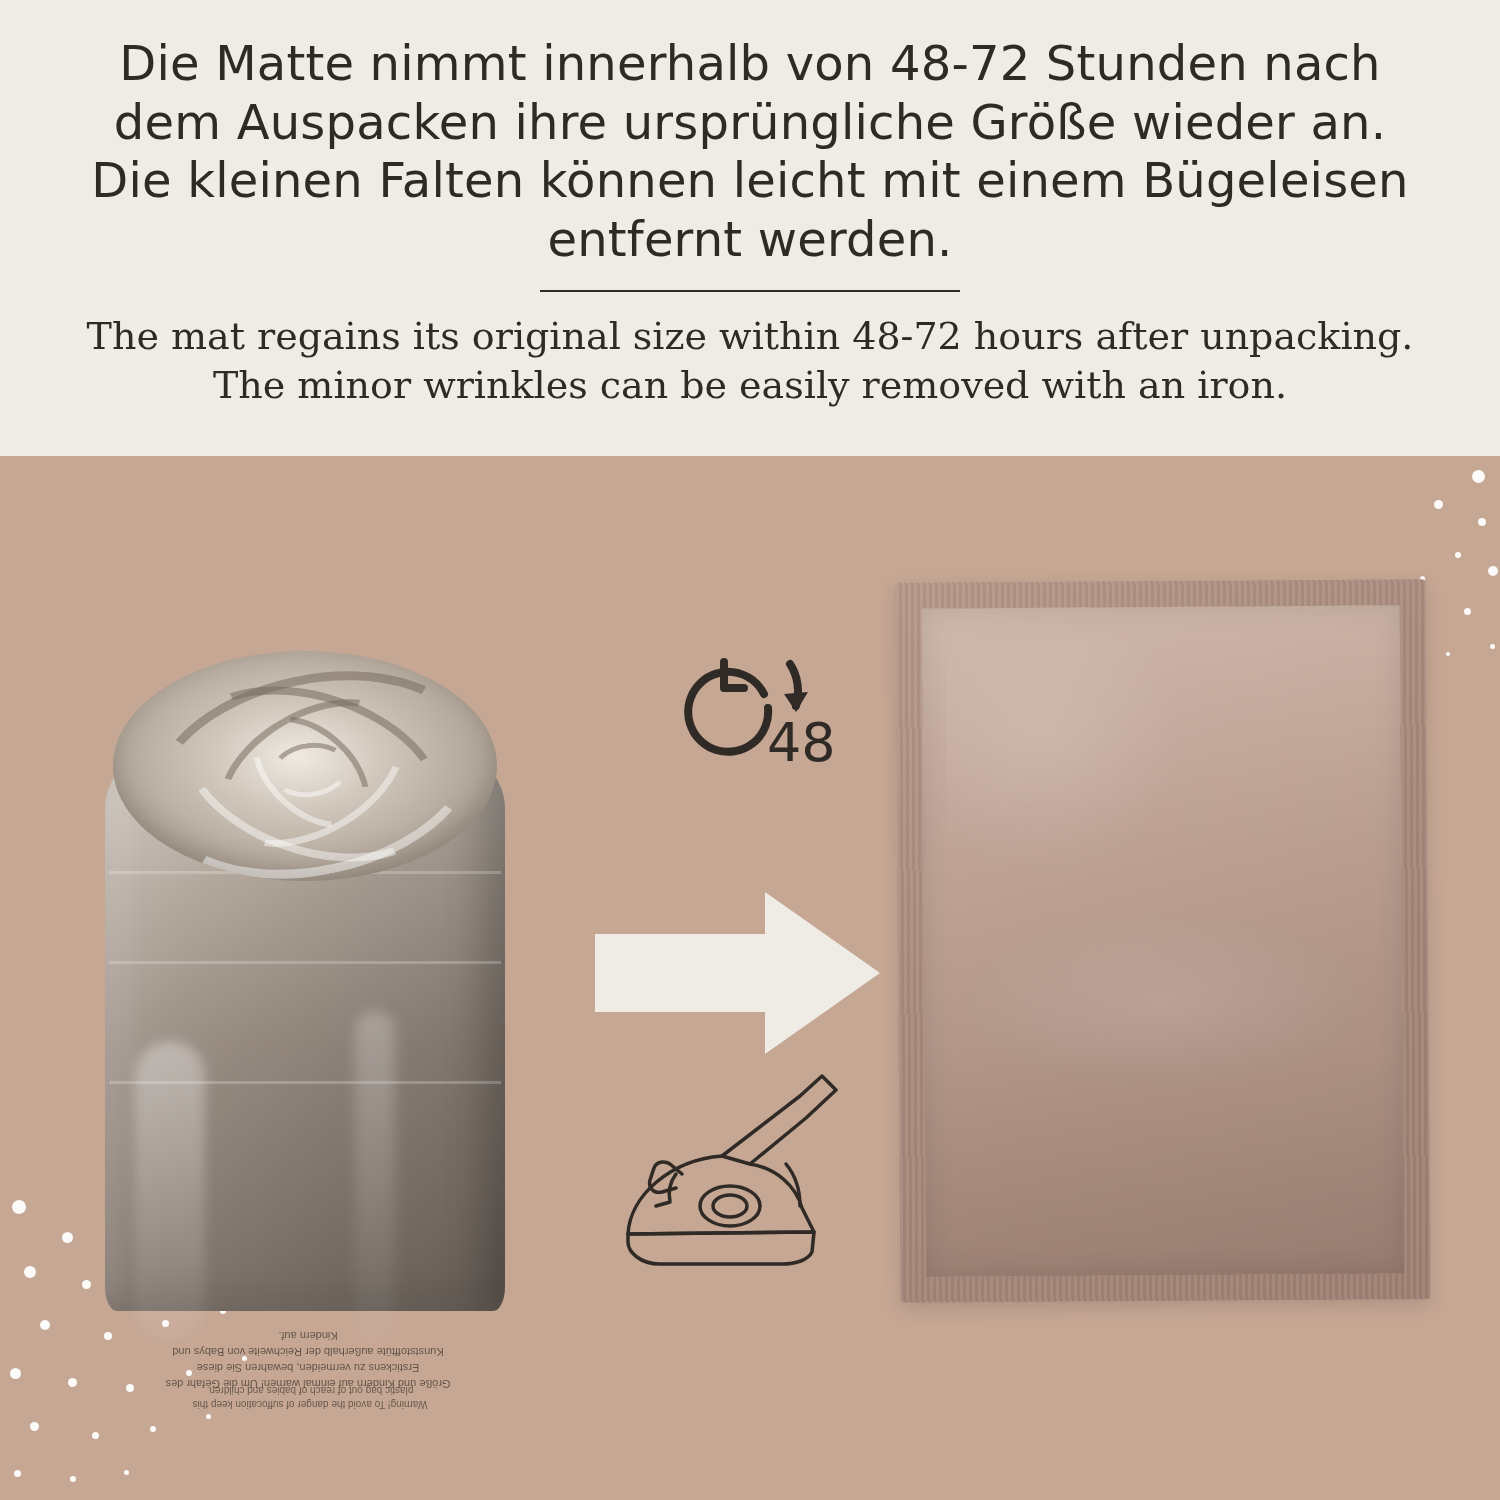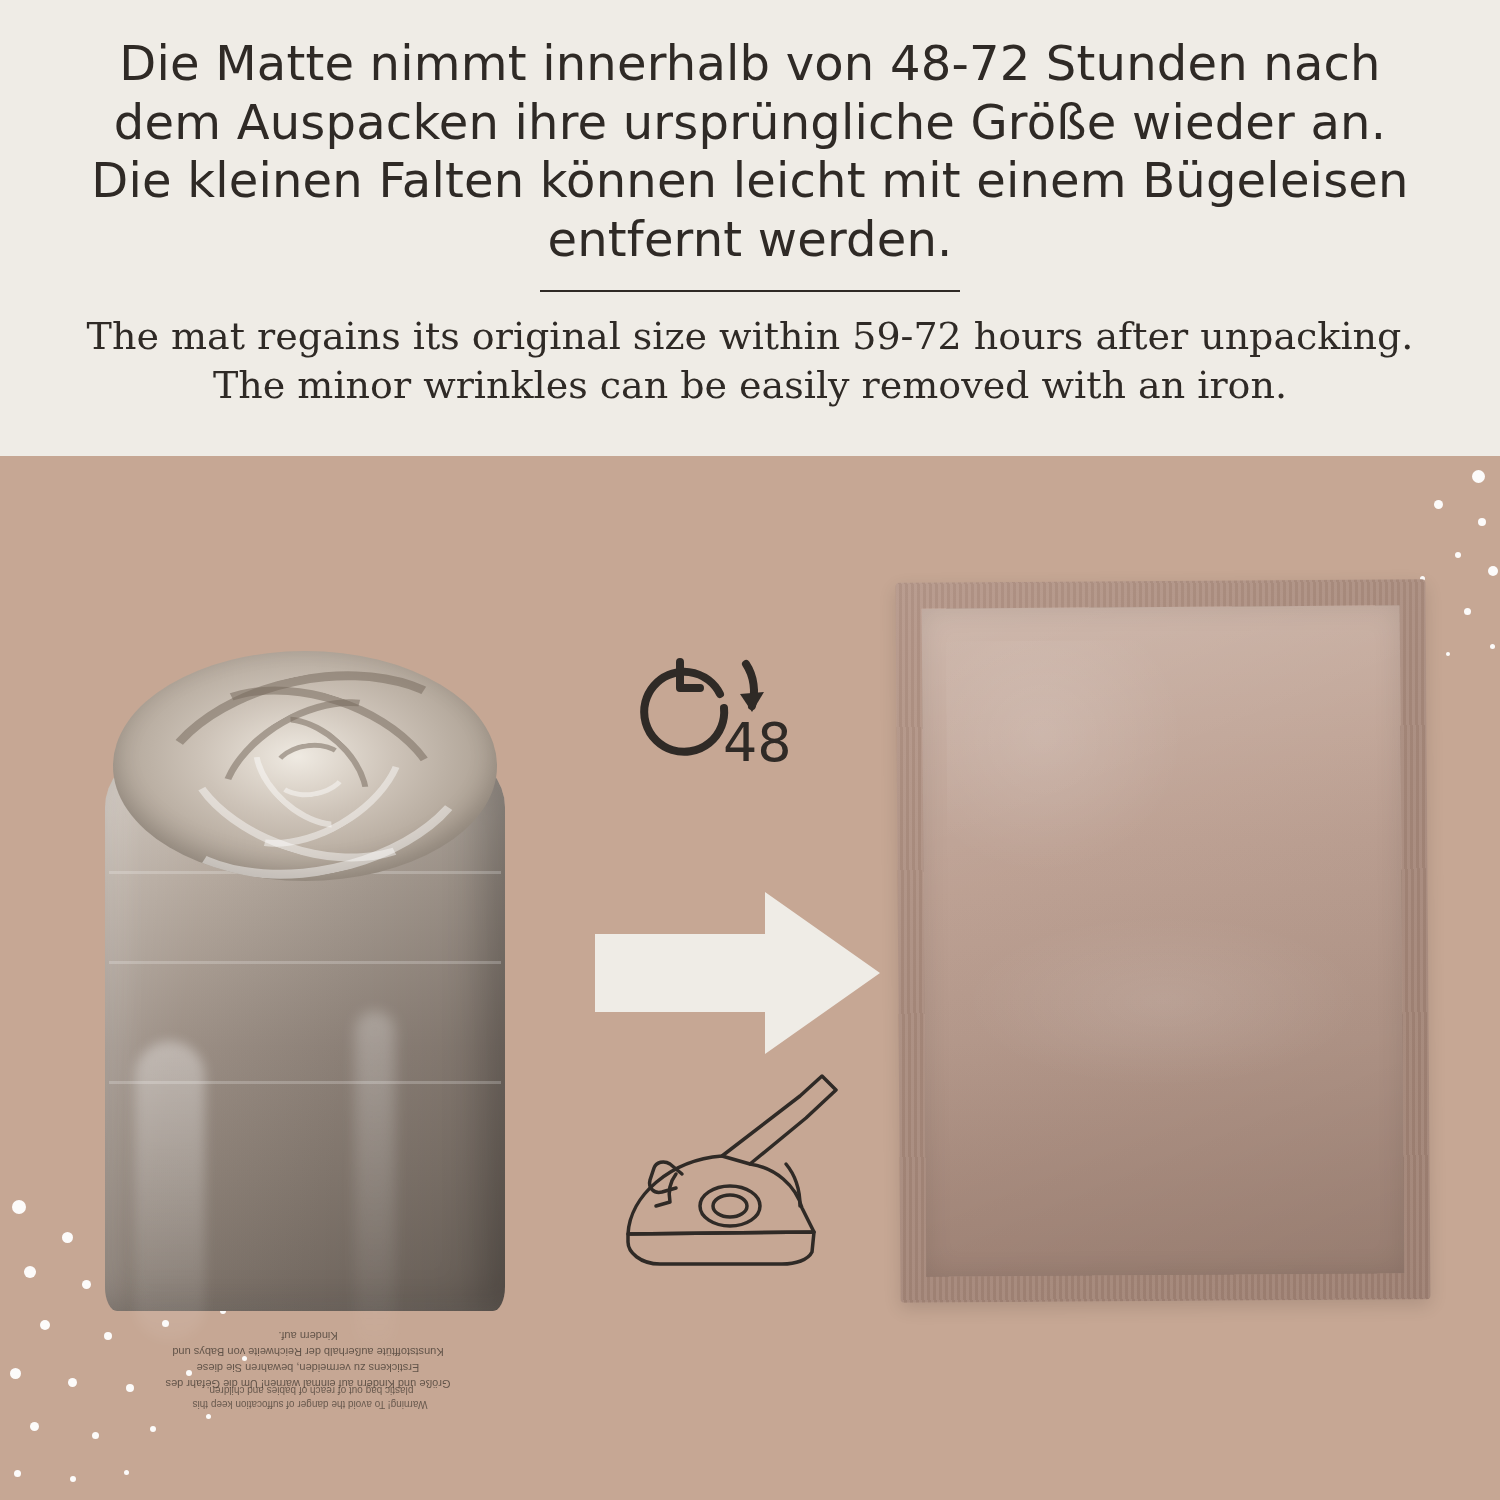--- a/index.html
+++ b/index.html
@@ -183,21 +183,21 @@
     transform: rotate(180deg);
     opacity: 0.7;
     text-align: center;
     font-family: "Liberation Sans", sans-serif;
     overflow: hidden;
   }
 
   
   .clock-icon {
     position: absolute;
-    left: 628px;
+    left: 672px;
     top: 180px;
     width: 170px;
     height: 140px;
   }
   .clock-48 {
     position: absolute;
     left: 95px;
     top: 75px;
     font-size: 54px;
     color: #2f2a26;
@@ -271,21 +271,21 @@
   }
 </style>
 </head>
 <body>
 
 <div class="canvas">
 
   <div class="top-panel">
     <p class="headline-de">Die Matte nimmt innerhalb von 48-72 Stunden nach dem Auspacken ihre ursprüngliche Größe wieder an. Die kleinen Falten können leicht mit einem Bügeleisen entfernt werden.</p>
     <div class="divider"></div>
-    <p class="headline-en">The mat regains its original size within 59-72 hours after unpacking. The minor wrinkles can be easily removed with an iron.</p>
+    <p class="headline-en">The mat regains its original size within 48-72 hours after unpacking. The minor wrinkles can be easily removed with an iron.</p>
   </div>
 
   <div class="photo-area">
 
     <div class="dots-tr">
       <div class="dot" style="left:112px;top:14px;width:13px;height:13px;"></div>
       <div class="dot" style="left:74px;top:44px;width:9px;height:9px;"></div>
       <div class="dot" style="left:118px;top:62px;width:8px;height:8px;"></div>
       <div class="dot" style="left:95px;top:96px;width:6px;height:6px;"></div>
       <div class="dot" style="left:128px;top:110px;width:10px;height:10px;"></div>

